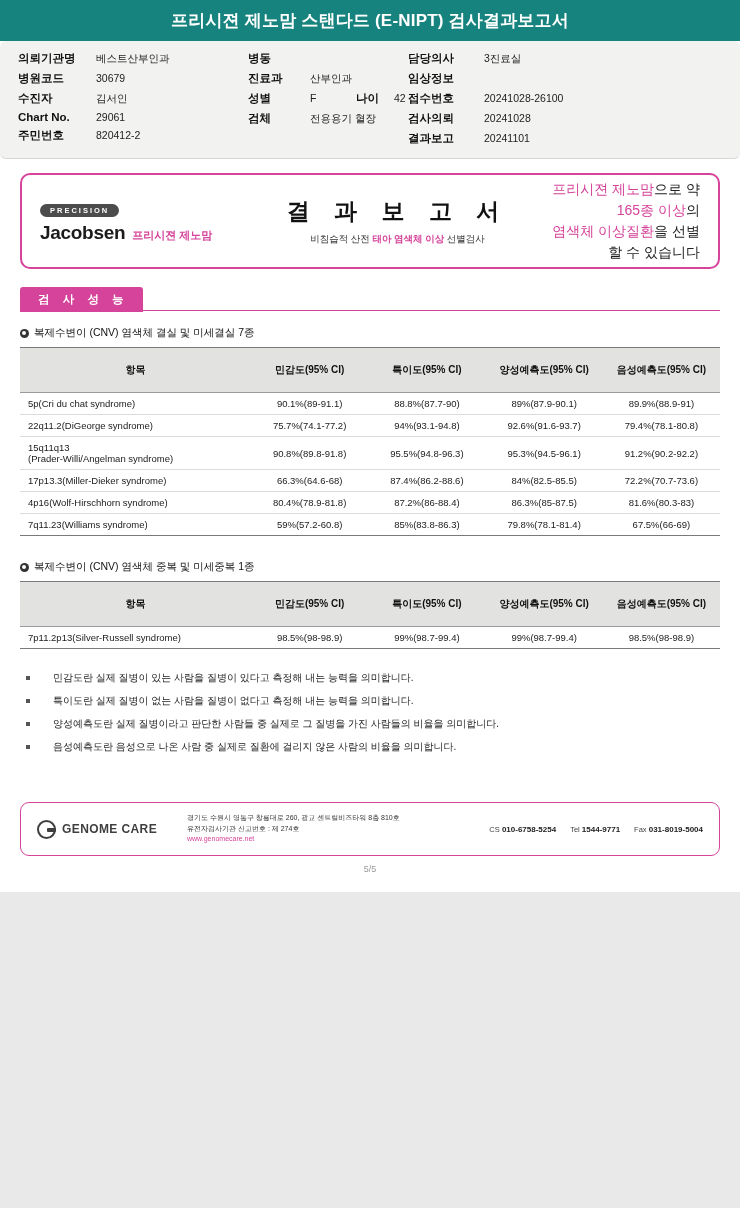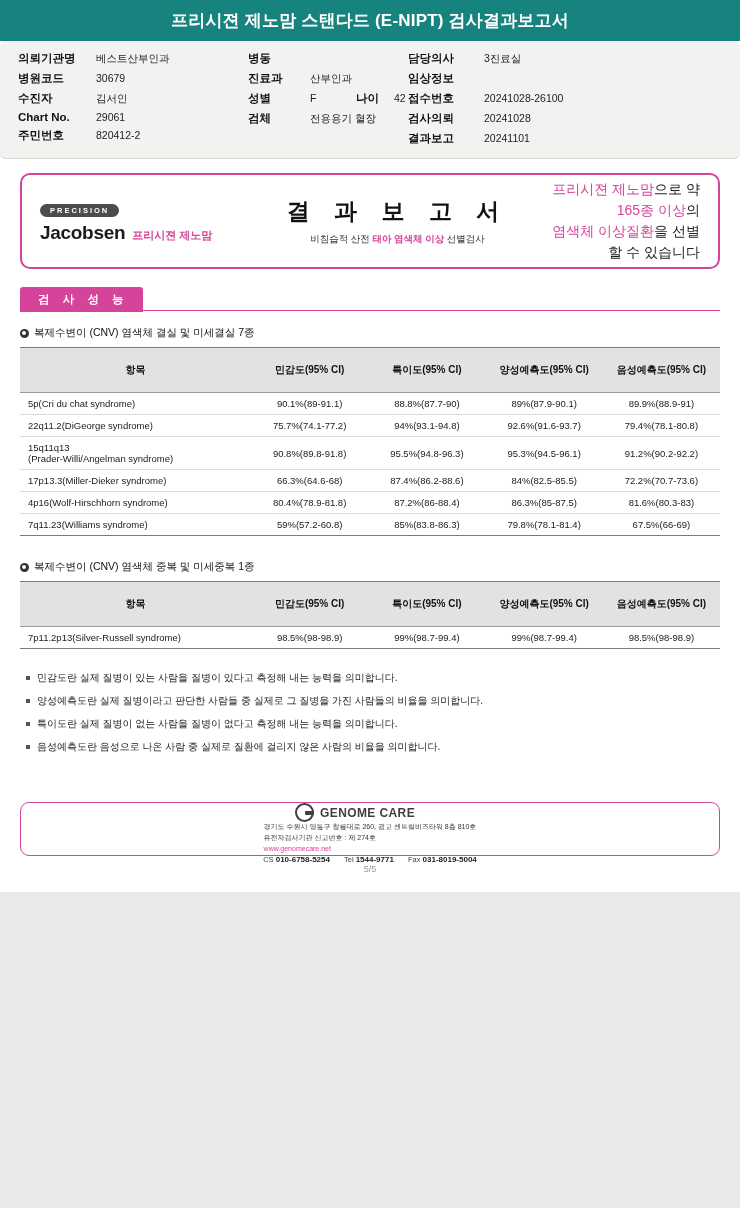--- a/index.html
+++ b/index.html
@@ -200,21 +200,21 @@
   table.perf td.name { text-align: left; padding-left: 8px; }
   table.perf th.name { text-align: center; }
   .col-name { width: 33%; }
   .col-v { width: 16.75%; }
 
   
   .notes { margin-top: 22px; }
   .note-item {
     display: flex;
     align-items: flex-start;
-    gap: 7px;
+    gap: 23px;
     font-size: 10px;
     color: #1a1a1a;
     margin-bottom: 9px;
     padding-left: 6px;
   }
   .note-sq {
     width: 4px; height: 4px;
     background: #555;
     margin-top: 5px;
     flex: 0 0 auto;
@@ -225,21 +225,20 @@
     position: absolute;
     left: 20px;
     right: 20px;
     bottom: 36px;
     border: 1.5px solid #d6439a;
     border-radius: 9px;
     height: 54px;
     display: flex;
     align-items: center;
     padding: 0 16px;
-    flex-direction: column;
   }
   .gc-logo {
     display: flex;
     align-items: center;
     gap: 6px;
     width: 150px;
   }
   .gc-mark {
     width: 19px; height: 19px;
     border-radius: 50%;
@@ -477,25 +476,25 @@
         </tbody>
     </table>
 
     <div class="notes">
         <div class="note-item">
           <span class="note-sq"></span>
           <span>민감도란 실제 질병이 있는 사람을 질병이 있다고 측정해 내는 능력을 의미합니다.</span>
         </div>
         <div class="note-item">
           <span class="note-sq"></span>
-          <span>양성예측도란 실제 질병이라고 판단한 사람들 중 실제로 그 질병을 가진 사람들의 비율을 의미합니다.</span>
+          <span>특이도란 실제 질병이 없는 사람을 질병이 없다고 측정해 내는 능력을 의미합니다.</span>
         </div>
         <div class="note-item">
           <span class="note-sq"></span>
-          <span>특이도란 실제 질병이 없는 사람을 질병이 없다고 측정해 내는 능력을 의미합니다.</span>
+          <span>양성예측도란 실제 질병이라고 판단한 사람들 중 실제로 그 질병을 가진 사람들의 비율을 의미합니다.</span>
         </div>
         <div class="note-item">
           <span class="note-sq"></span>
           <span>음성예측도란 음성으로 나온 사람 중 실제로 질환에 걸리지 않은 사람의 비율을 의미합니다.</span>
         </div>
       </div>
 
   </div>
 
   <div class="footer-box">

